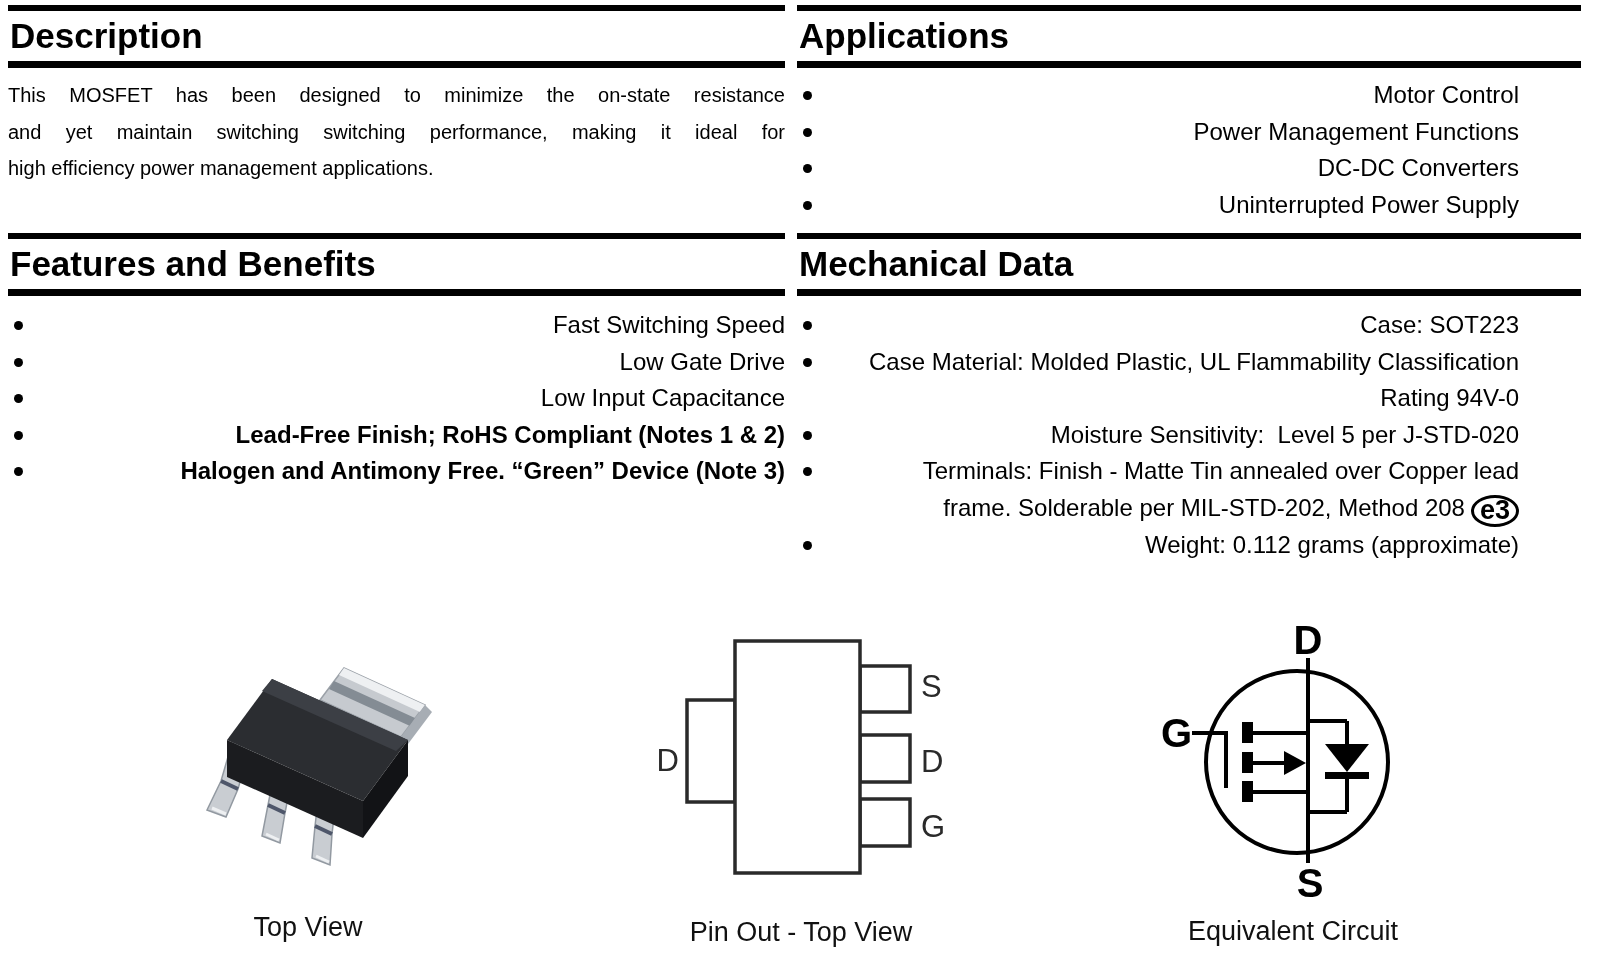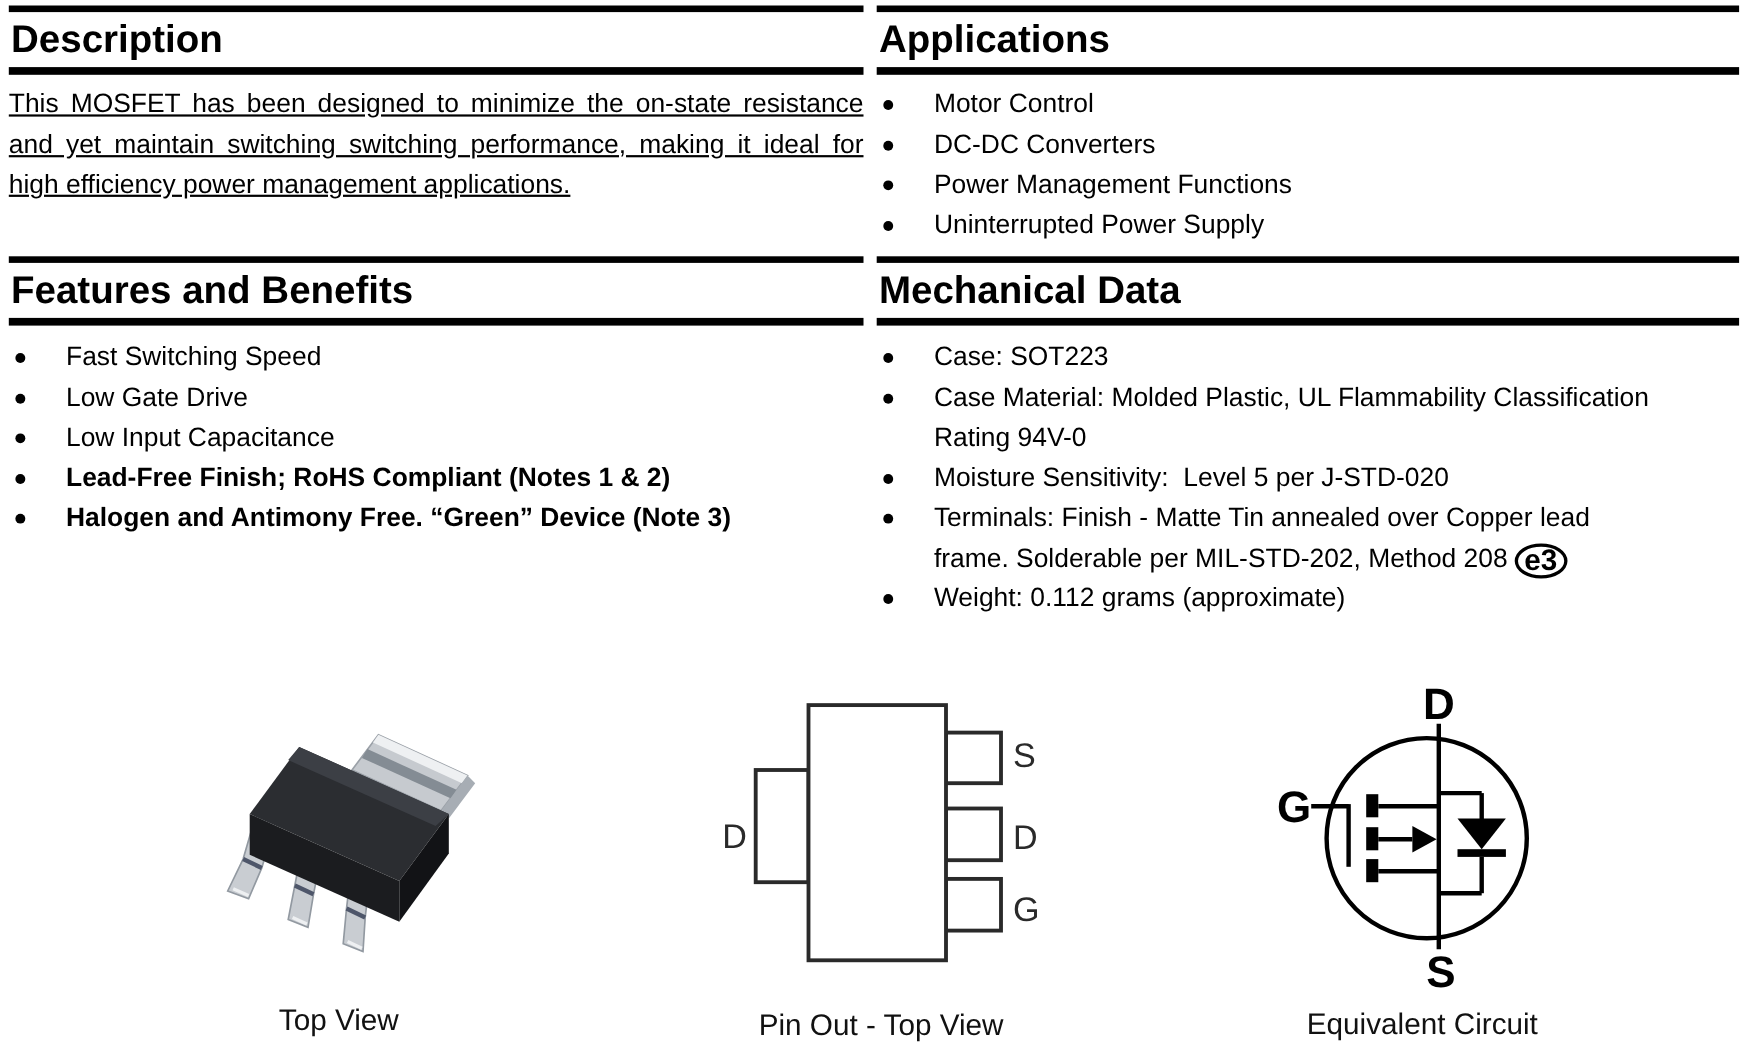--- a/index.html
+++ b/index.html
@@ -10,24 +10,24 @@
   .section{position:absolute;}
   .col-l{left:8px;width:777px;}
   .col-r{left:797px;width:784px;}
   .rule{background:#000;}
   .rule-a{height:6px;}
   .rule-b{height:7px;}
   .sec-title{
     font-size:35px;line-height:46px;font-weight:bold;
     margin:2px 0 2px 2px;white-space:nowrap;
   }
-  .desc{margin-top:9px;font-size:24px;line-height:36.5px;text-decoration:underline;}
+  .desc{margin-top:9px;font-size:20px;line-height:36.5px;}
   .desc-line{text-align:justify;text-align-last:justify;}
   .desc-line.last{text-align:justify;text-align-last:auto;}
-  ul.blist{list-style:none;margin:11px 0 0 0;padding:0;font-size:24px;line-height:36.5px;}
+  ul.blist{list-style:none;margin:11px 0 0 0;padding:0;font-size:24px;line-height:36.5px;text-align:right;}
   ul.blist.apps{margin-top:9px;}
   ul.blist li{display:flex;align-items:flex-start;}
   .bullet{flex:0 0 46px;padding-left:6px;}
   .dot{display:block;width:9px;height:9px;border-radius:50%;background:#000;margin-top:14px;}
   .li-text{flex:1;white-space:pre-wrap;}
   .col-r .li-text{padding-right:62px;}
   .bold{font-weight:bold;}
   .e3{
     display:inline-block;font-weight:bold;font-size:27px;line-height:25px;
     border:3px solid #000;border-radius:50%;padding:0 6px 1px 6px;
@@ -65,27 +65,27 @@
       <li>
           <span class="bullet">
             <span class="dot"></span>
           </span>
           <span class="li-text">Motor Control</span>
         </li>
       <li>
           <span class="bullet">
             <span class="dot"></span>
           </span>
+          <span class="li-text">Power Management Functions</span>
+        </li>
+      <li>
+          <span class="bullet">
+            <span class="dot"></span>
+          </span>
           <span class="li-text">DC-DC Converters</span>
-        </li>
-      <li>
-          <span class="bullet">
-            <span class="dot"></span>
-          </span>
-          <span class="li-text">Power Management Functions</span>
         </li>
       <li>
           <span class="bullet">
             <span class="dot"></span>
           </span>
           <span class="li-text">Uninterrupted Power Supply</span>
         </li>
     </ul>
   </div>
 

